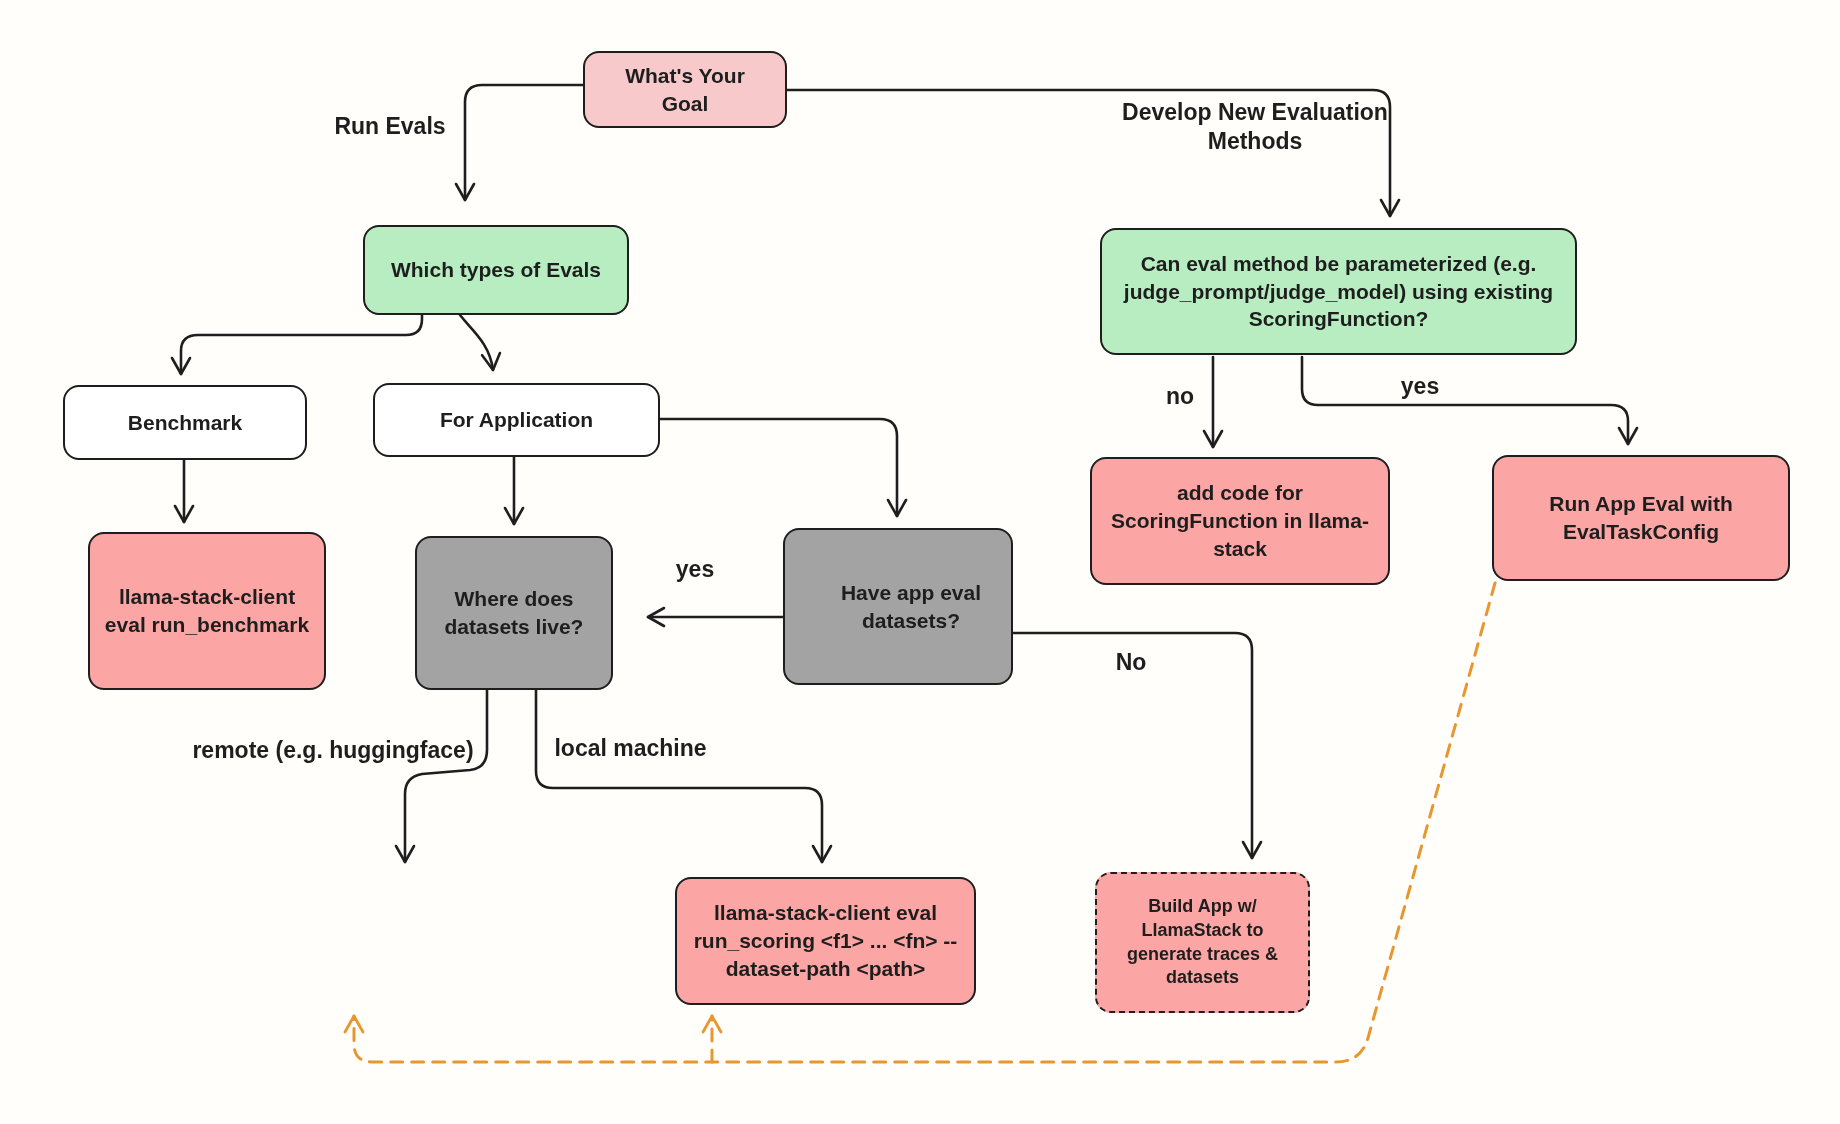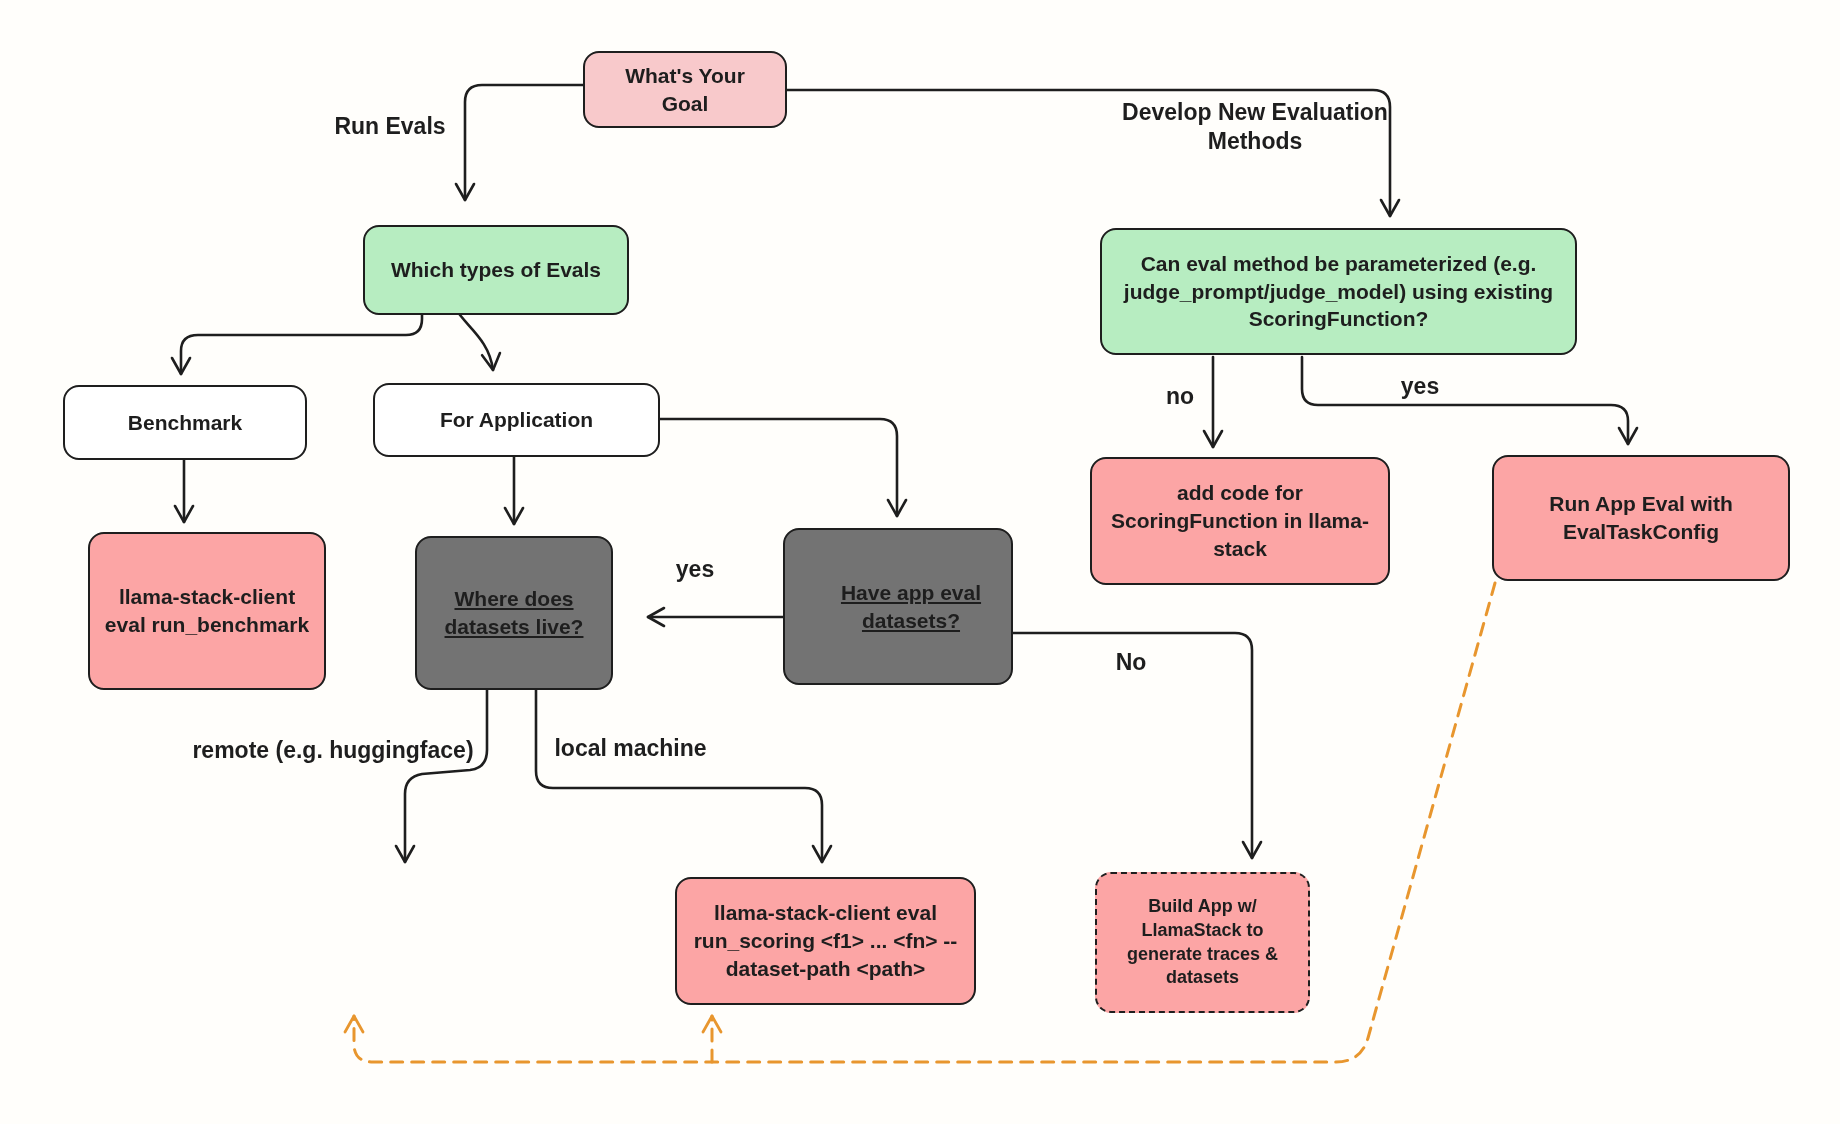--- a/index.html
+++ b/index.html
@@ -4,21 +4,21 @@
 <style>
   html,body{margin:0;padding:0;background:#ffffff;}
   #canvas{position:relative;width:1840px;height:1124px;background:#fffefb;overflow:hidden;
           font-family:"Liberation Sans", sans-serif;color:#1e1e1e;}
   svg.edges{position:absolute;left:0;top:0;width:1840px;height:1124px;pointer-events:none;}
   .node{position:absolute;display:flex;align-items:center;justify-content:center;
         text-align:center;border:2.5px solid #1e1e1e;border-radius:16px;
         font-size:21px;font-weight:600;line-height:1.32;padding:6px 14px;box-sizing:border-box;}
   .fill-pink  {background:#f8c9cb;}
   .fill-green {background:#b7edc1;}
-  .fill-blue  {background:#737373;text-decoration:underline;}
+  .fill-blue  {background:#a3a3a3;}
   .fill-yellow{background:#fca5a5;}
   .fill-white {background:#ffffff;}
   .dashed-border{border-style:dashed;}
   .edge-label{position:absolute;font-size:23px;font-weight:600;text-align:center;
               line-height:1.25;white-space:pre-line;}
   
   .n-goal        {left:583px;top:51px; width:204px;height:77px;}
   .n-which       {left:347px;top:225px;width:266px;height:90px;margin-left:16px;}
   .n-benchmark   {left:63px; top:385px;width:244px;height:75px;}
   .n-forapp      {left:373px;top:383px;width:287px;height:74px;}

